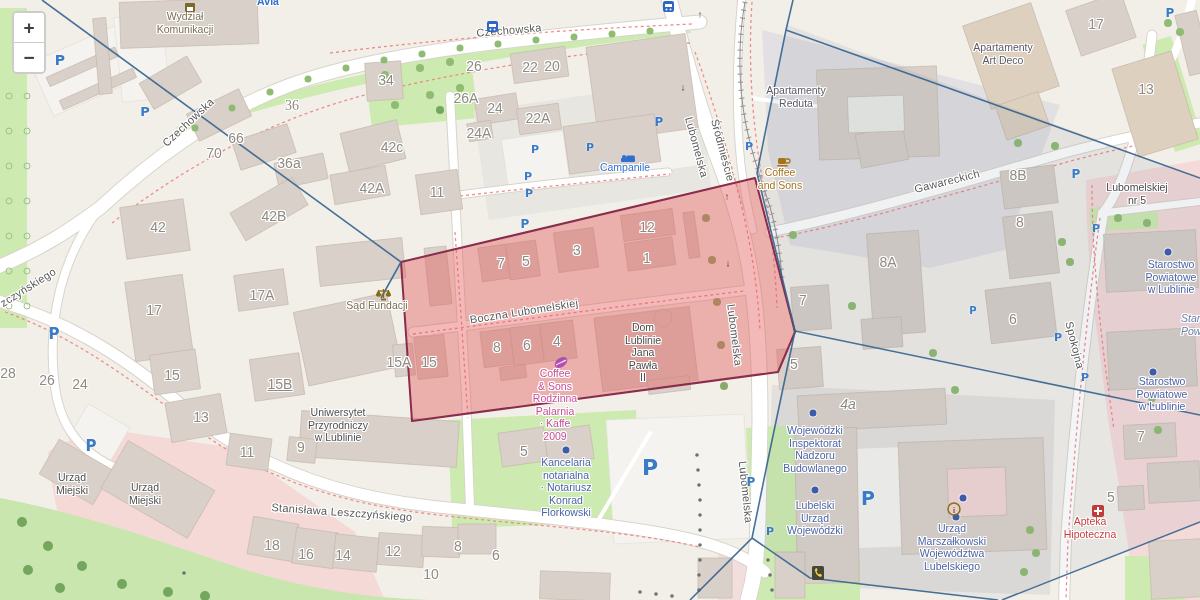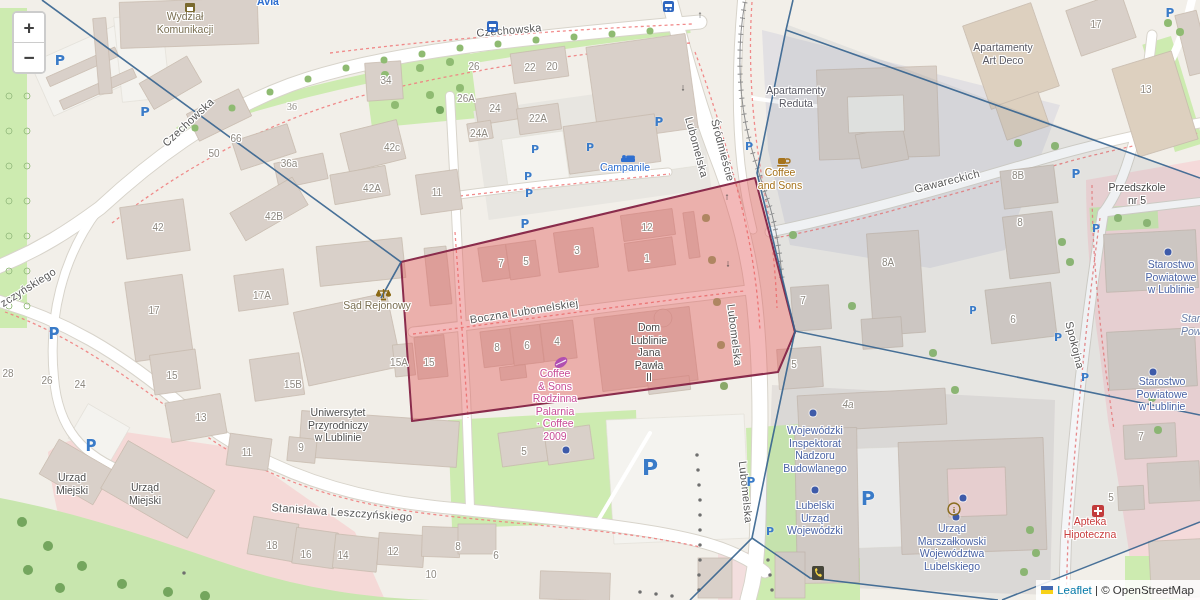--- a/index.html
+++ b/index.html
@@ -4,21 +4,21 @@
 <style>
   html,body{margin:0;padding:0;background:#888;}
   #map{position:relative;width:1200px;height:600px;overflow:hidden;background:#f2efe9;
        font-family:"Liberation Sans",sans-serif;}
   #map svg{position:absolute;left:0;top:0;}
   #labels{position:absolute;left:0;top:0;width:1200px;height:600px;pointer-events:none;}
   .lbl{position:absolute;white-space:nowrap;
        text-shadow:1px 1px 0 #fff,-1px -1px 0 #fff,1px -1px 0 #fff,-1px 1px 0 #fff,
                    0 1px 0 #fff,0 -1px 0 #fff,1px 0 0 #fff,-1px 0 0 #fff;}
   .street{font-size:11px;color:#595959;letter-spacing:.3px;}
-  .num{font-size:10px;color:#8f8a82;}
+  .num{font-size:14px;color:#8f8a82;}
   .poi{text-align:center;line-height:12.5px;font-size:10.5px;}
   .poi.left{text-align:left;}
   .p-icon{position:absolute;color:#3a7bc8;font-weight:bold;font-family:"DejaVu Sans",sans-serif;
           text-shadow:0 0 2px #fff;transform:translate(-50%,-50%);}
   .dot{position:absolute;width:7px;height:7px;border-radius:50%;background:#3e5ba9;
        transform:translate(-50%,-50%);box-shadow:0 0 0 1px rgba(255,255,255,.7);}
   .arrow{position:absolute;font-size:10px;color:#3a3a3a;transform:translate(-50%,-50%);}
   .micon{position:absolute;transform:translate(-50%,-50%);line-height:0;}
   
   #zoomctl{position:absolute;left:12px;top:11px;width:30px;border:2px solid rgba(0,0,0,.2);
@@ -342,28 +342,28 @@
       <div class="lbl num" style="left: 466px; top: 98px; transform: translate(-50%, -50%);">26A</div>
       <div class="lbl num" style="left: 495px; top: 108px; transform: translate(-50%, -50%);">24</div>
       <div class="lbl num" style="left: 538px; top: 118px; transform: translate(-50%, -50%);">22A</div>
       <div class="lbl num" style="left: 479px; top: 133px; transform: translate(-50%, -50%); text-align: right;">24A</div>
       <div class="lbl num" style="left: 392px; top: 147px; transform: translate(-50%, -50%);">42c</div>
       <div class="lbl num" style="left: 372px; top: 188px; transform: translate(-50%, -50%);">42A</div>
       <div class="lbl num" style="left: 437px; top: 192px; transform: translate(-50%, -50%);">11</div>
       <div class="lbl num" style="left: 292px; top: 106px; transform: translate(-50%, -50%); font-family: Liberation Serif, serif;">36</div>
       <div class="lbl num" style="left: 289px; top: 163px; transform: translate(-50%, -50%);">36a</div>
       <div class="lbl num" style="left: 236px; top: 138px; transform: translate(-50%, -50%);">66</div>
-      <div class="lbl num" style="left: 214px; top: 153px; transform: translate(-50%, -50%);">50</div>
+      <div class="lbl num" style="left: 214px; top: 153px; transform: translate(-50%, -50%);">70</div>
       <div class="lbl num" style="left: 158px; top: 227px; transform: translate(-50%, -50%);">42</div>
       <div class="lbl num" style="left: 274px; top: 216px; transform: translate(-50%, -50%);">42B</div>
       <div class="lbl num" style="left: 262px; top: 295px; transform: translate(-50%, -50%);">17A</div>
       <div class="lbl num" style="left: 154px; top: 310px; transform: translate(-50%, -50%);">17</div>
       <div class="lbl num" style="left: 172px; top: 375px; transform: translate(-50%, -50%);">15</div>
       <div class="lbl num" style="left: 201px; top: 417px; transform: translate(-50%, -50%);">13</div>
-      <div class="lbl num" style="left: 293px; top: 384px; transform: translate(-50%, -50%);">15B</div>
+      <div class="lbl num" style="left: 280px; top: 384px; transform: translate(-50%, -50%); text-decoration: underline;">15B</div>
       <div class="lbl num" style="left: 8px; top: 373px; transform: translate(-50%, -50%);">28</div>
       <div class="lbl num" style="left: 47px; top: 380px; transform: translate(-50%, -50%);">26</div>
       <div class="lbl num" style="left: 80px; top: 384px; transform: translate(-50%, -50%);">24</div>
       <div class="lbl num" style="left: 399px; top: 362px; transform: translate(-50%, -50%);">15A</div>
       <div class="lbl num" style="left: 429px; top: 362px; transform: translate(-50%, -50%);">15</div>
       <div class="lbl num" style="left: 501px; top: 263px; transform: translate(-50%, -50%);">7</div>
       <div class="lbl num" style="left: 526px; top: 261px; transform: translate(-50%, -50%);">5</div>
       <div class="lbl num" style="left: 577px; top: 250px; transform: translate(-50%, -50%);">3</div>
       <div class="lbl num" style="left: 647px; top: 227px; transform: translate(-50%, -50%);">12</div>
       <div class="lbl num" style="left: 647px; top: 258px; transform: translate(-50%, -50%);">1</div>
@@ -407,67 +407,74 @@
         <div>Art Deco</div>
       </div>
       <div class="lbl poi" style="left: 625px; top: 167px; color: rgb(47, 111, 208); transform: translate(-50%, -6px);">
         <div>Campanile</div>
       </div>
       <div class="lbl poi" style="left: 780px; top: 172px; color: rgb(166, 115, 28); transform: translate(-50%, -6px);">
         <div>Coffee</div>
         <div>and Sons</div>
       </div>
       <div class="lbl poi" style="left: 1137px; top: 187px; color: rgb(74, 74, 74); transform: translate(-50%, -6px);">
-        <div>Przedszkole</div>
+        <div>Lubomelskiej</div>
         <div>nr 5</div>
       </div>
       <div class="lbl poi" style="left: 1171px; top: 264px; color: rgb(74, 99, 165); transform: translate(-50%, -6px);">
         <div>Starostwo</div>
         <div>Powiatowe</div>
         <div>w Lublinie</div>
       </div>
       <div class="lbl poi" style="left: 1162px; top: 381px; color: rgb(74, 99, 165); transform: translate(-50%, -6px);">
         <div>Starostwo</div>
         <div>Powiatowe</div>
         <div>w Lublinie</div>
       </div>
       <div class="lbl poi left" style="left: 1181px; top: 318px; color: rgb(107, 127, 168); transform: translate(0px, -6px); font-style: italic;">
         <div>Starostwo</div>
         <div>Powiatowe</div>
       </div>
       <div class="lbl poi" style="left: 377px; top: 305px; color: rgb(122, 111, 82); transform: translate(-50%, -6px);">
-        <div>Sąd Rejonowy</div>
+        <div>Sąd Fundacji</div>
       </div>
       <div class="lbl poi" style="left: 555px; top: 373px; color: rgb(200, 77, 151); transform: translate(-50%, -6px);">
         <div>Coffee</div>
         <div>&amp; Sons</div>
         <div>Rodzinna</div>
         <div>Palarnia</div>
-        <div>· Coffee</div>
+        <div>· Kaffe</div>
         <div>2009</div>
       </div>
-      <div class="lbl poi" style="left: 643px; top: 327px; color: rgb(74, 74, 74); transform: translate(-50%, -6px); margin-left: 6px;">
+      <div class="lbl poi" style="left: 643px; top: 327px; color: rgb(74, 74, 74); transform: translate(-50%, -6px);">
         <div>Dom</div>
         <div>Lublinie</div>
         <div>Jana</div>
         <div>Pawła</div>
         <div>II</div>
       </div>
       <div class="lbl poi" style="left: 338px; top: 412px; color: rgb(79, 79, 79); transform: translate(-50%, -6px);">
         <div>Uniwersytet</div>
         <div>Przyrodniczy</div>
         <div>w Lublinie</div>
       </div>
       <div class="lbl poi" style="left: 72px; top: 477px; color: rgb(79, 79, 79); transform: translate(-50%, -6px);">
         <div>Urząd</div>
         <div>Miejski</div>
       </div>
       <div class="lbl poi" style="left: 145px; top: 487px; color: rgb(79, 79, 79); transform: translate(-50%, -6px);">
         <div>Urząd</div>
         <div>Miejski</div>
+      </div>
+      <div class="lbl poi" style="left: 566px; top: 462px; color: rgb(74, 99, 165); transform: translate(-50%, -6px);">
+        <div>Kancelaria</div>
+        <div>notarialna</div>
+        <div>· Notariusz</div>
+        <div>Konrad</div>
+        <div>Florkowski</div>
       </div>
       <div class="lbl poi" style="left: 815px; top: 430px; color: rgb(74, 99, 165); transform: translate(-50%, -6px);">
         <div>Wojewódzki</div>
         <div>Inspektorat</div>
         <div>Nadzoru</div>
         <div>Budowlanego</div>
       </div>
       <div class="lbl poi" style="left: 815px; top: 505px; color: rgb(74, 99, 165); transform: translate(-50%, -6px);">
         <div>Lubelski</div>
         <div>Urząd</div>
@@ -587,22 +594,13 @@
           <rect x="2" y="5" width="8" height="2" fill="#fff"></rect>
         </svg>
       </div>
     </div>
 
   <div id="zoomctl">
     <div class="zbtn">+</div>
     <div class="zbtn">−</div>
   </div>
 
-  <div id="attrib">
-    <span class="flag">
-      <div style="background:#4268b3"></div>
-        <div style="background:#f7d117"></div>
-    </span>
-    <a href="#">Leaflet</a>
-    <span style="white-space:pre"> | </span>
-    <a href="#" style="color:#333">© OpenStreetMap</a>
-  </div>
 </div>
 
 </body></html>

